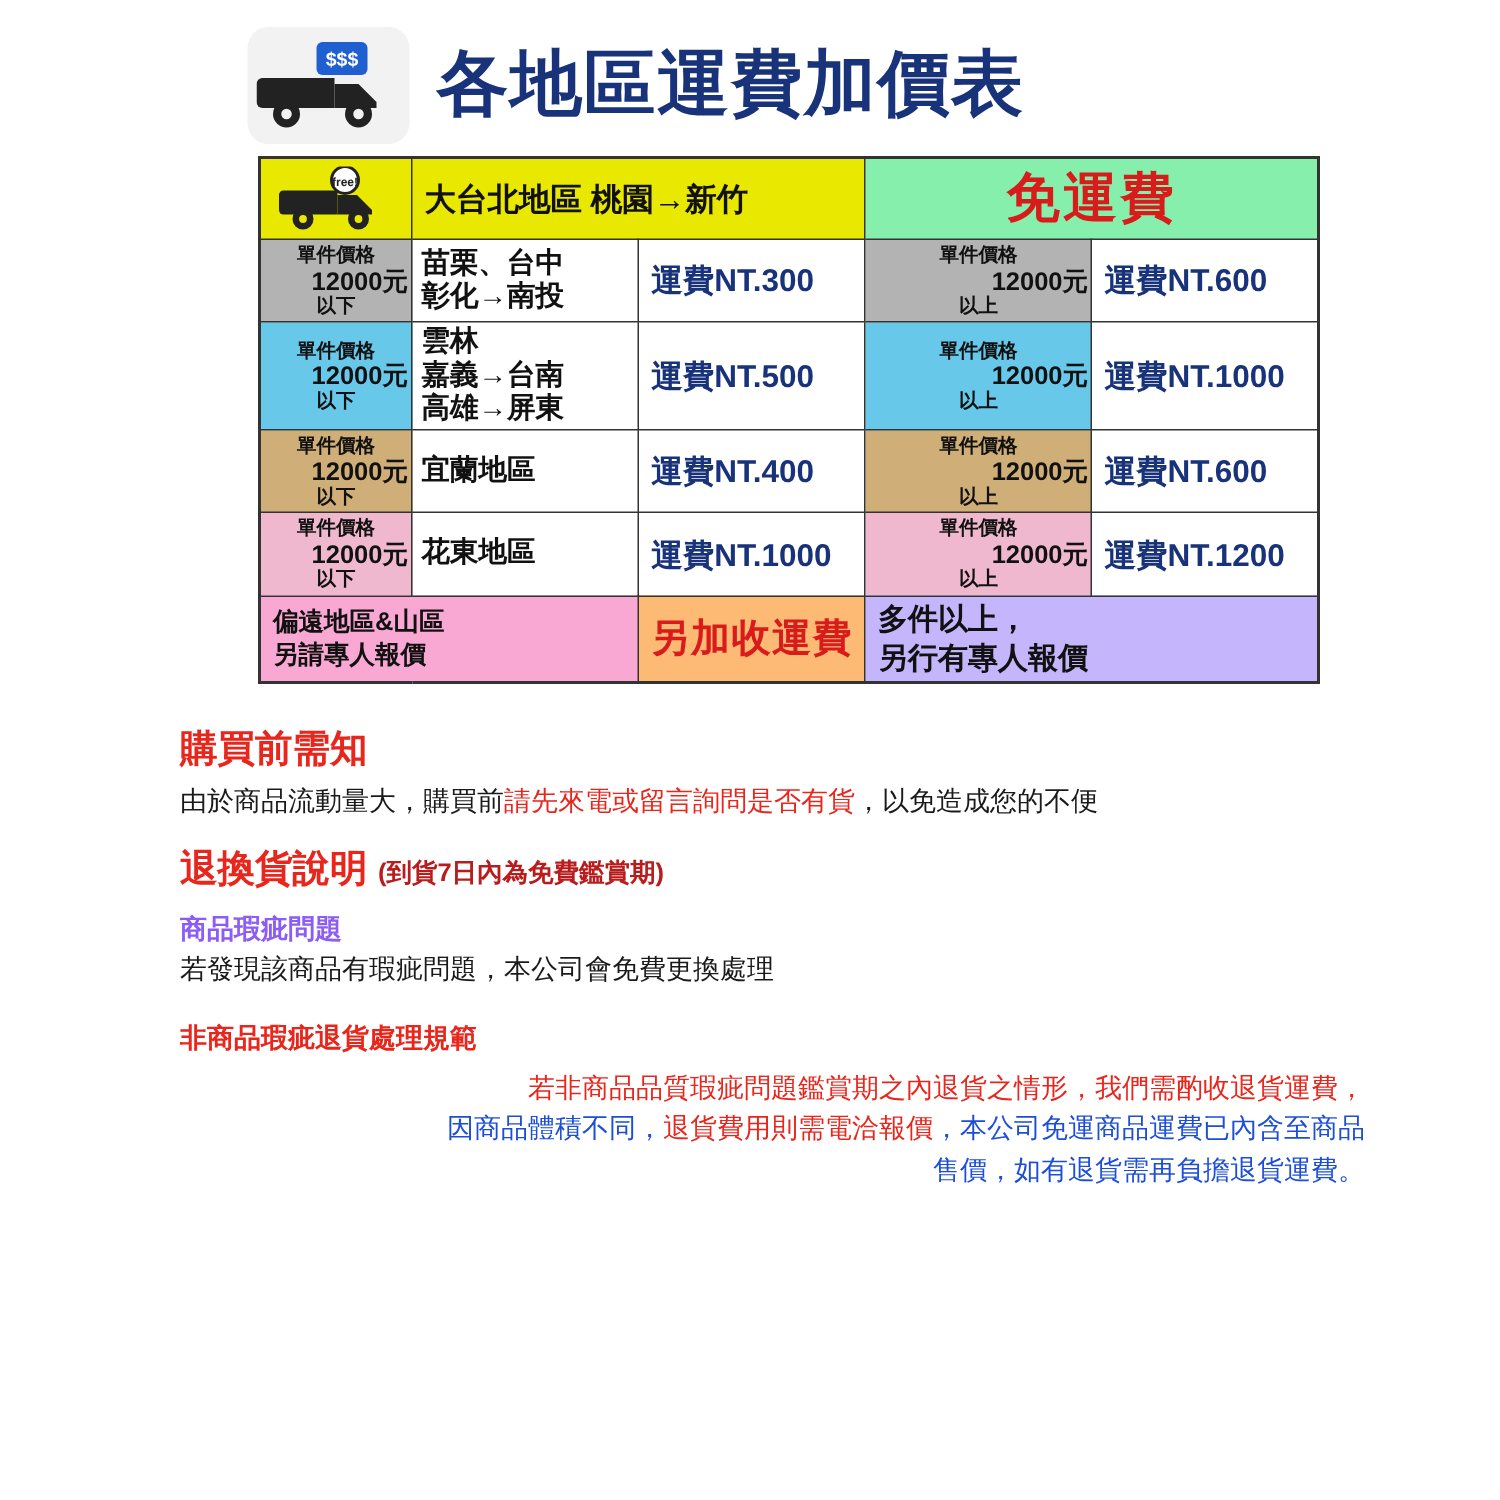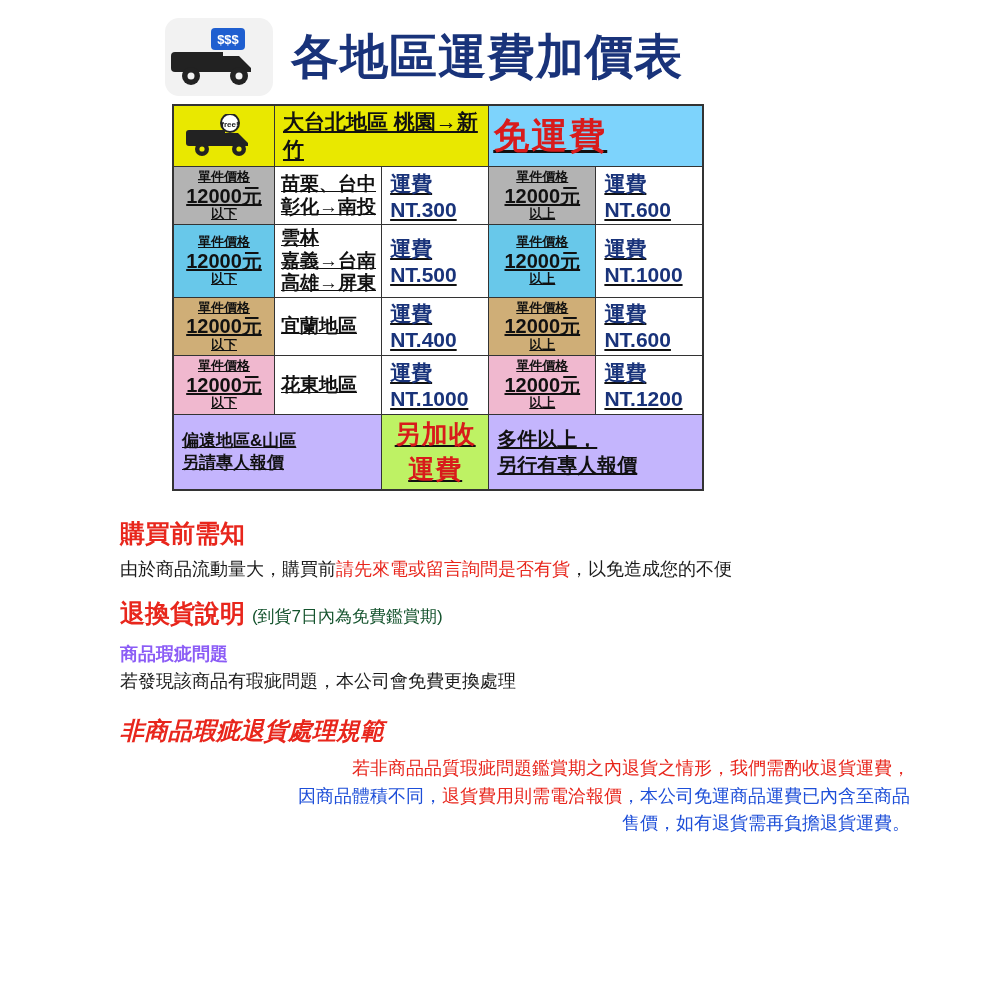--- a/index.html
+++ b/index.html
@@ -35,26 +35,25 @@
     font-size: 48px;
     font-weight: bold;
     color: #19337a;
     letter-spacing: 1px;
     line-height: 1;
     white-space: nowrap;
   }
 
   
   .rate-table {
-    width: 532px;
+    width: 708px;
     margin-left: 172px;
     border-collapse: collapse;
     table-layout: fixed;
     border: 2px solid #333;
-    text-decoration: underline;
   }
   .rate-table td {
     border: 1px solid #333;
     padding: 2px 4px;
     vertical-align: middle;
   }
 
   .cell-icon {
     width: 100px;
     background: #e9e800;
@@ -64,37 +63,38 @@
   .cell-icon svg { display: block; margin: 0 auto; }
 
   .row-top-region {
     background: #e9e800;
     font-size: 21px;
     font-weight: bold;
     color: #111;
     padding-left: 8px !important;
   }
   .row-top-free {
-    background: #7dd3fc;
+    background: #86efac;
+    text-align: center;
     color: #d81b1b;
     font-size: 36px;
     font-weight: bold;
     letter-spacing: 2px;
   }
 
   .price-cell {
     width: 96px;
     text-align: center;
     font-size: 13px;
     font-weight: bold;
     line-height: 1.12;
     color: #111;
     padding: 3px 2px !important;
   }
-  .price-cell .big { font-size: 20px; }
+  .price-cell .big { font-size: 17px; text-align: right; }
 
   .grey  { background: #b3b3b3; }
   .blue  { background: #68c8ea; }
   .tan   { background: #cfae77; }
   .pink  { background: #f0b8cf; }
 
   .region-cell {
     width: 120px;
     font-size: 19px;
     font-weight: bold;
@@ -103,29 +103,29 @@
     padding-left: 6px !important;
   }
   .fee-cell {
     font-size: 21px;
     font-weight: bold;
     color: #19337a;
     padding-left: 8px !important;
   }
 
   .bottom-left {
-    background: #c4b5fd;
+    background: #f9a8d4;
     font-size: 17px;
     font-weight: bold;
     line-height: 1.25;
     color: #111;
     padding-left: 8px !important;
   }
   .bottom-extra {
-    background: #bef264;
+    background: #fdba74;
     text-align: center;
     color: #d81b1b;
     font-size: 26px;
     font-weight: bold;
     letter-spacing: 1px;
   }
   .bottom-right {
     background: #c4b5fd;
     font-size: 20px;
     font-weight: bold;
@@ -139,43 +139,42 @@
     margin: 26px 0 0 120px;
     width: 790px;
   }
   .note-h {
     color: #e8261c;
     font-size: 25px;
     font-weight: bold;
     margin: 14px 0 6px 0;
   }
   .note-h .sub {
-    color: #14532d;
+    color: #b91c1c;
     font-size: 17px;
-    font-weight: normal;
+    font-weight: bold;
   }
   .note-p {
     font-size: 18px;
     color: #1a1a1a;
     line-height: 1.5;
     margin: 0 0 4px 0;
   }
   .note-p .em { color: #e8261c; }
   .note-sub-h {
     color: #8b5cf6;
     font-size: 18px;
     font-weight: bold;
     margin: 12px 0 2px 0;
   }
   .note-h2 {
     color: #e8261c;
-    font-size: 24px;
+    font-size: 18px;
     font-weight: bold;
     margin: 20px 0 8px 0;
-    font-style: italic;
   }
   .note-red {
     color: #e8261c;
     font-size: 18px;
     line-height: 1.55;
     margin: 0;
     text-align: right;
   }
   .note-red .dark { color: #1d4ed8; }
 </style>

